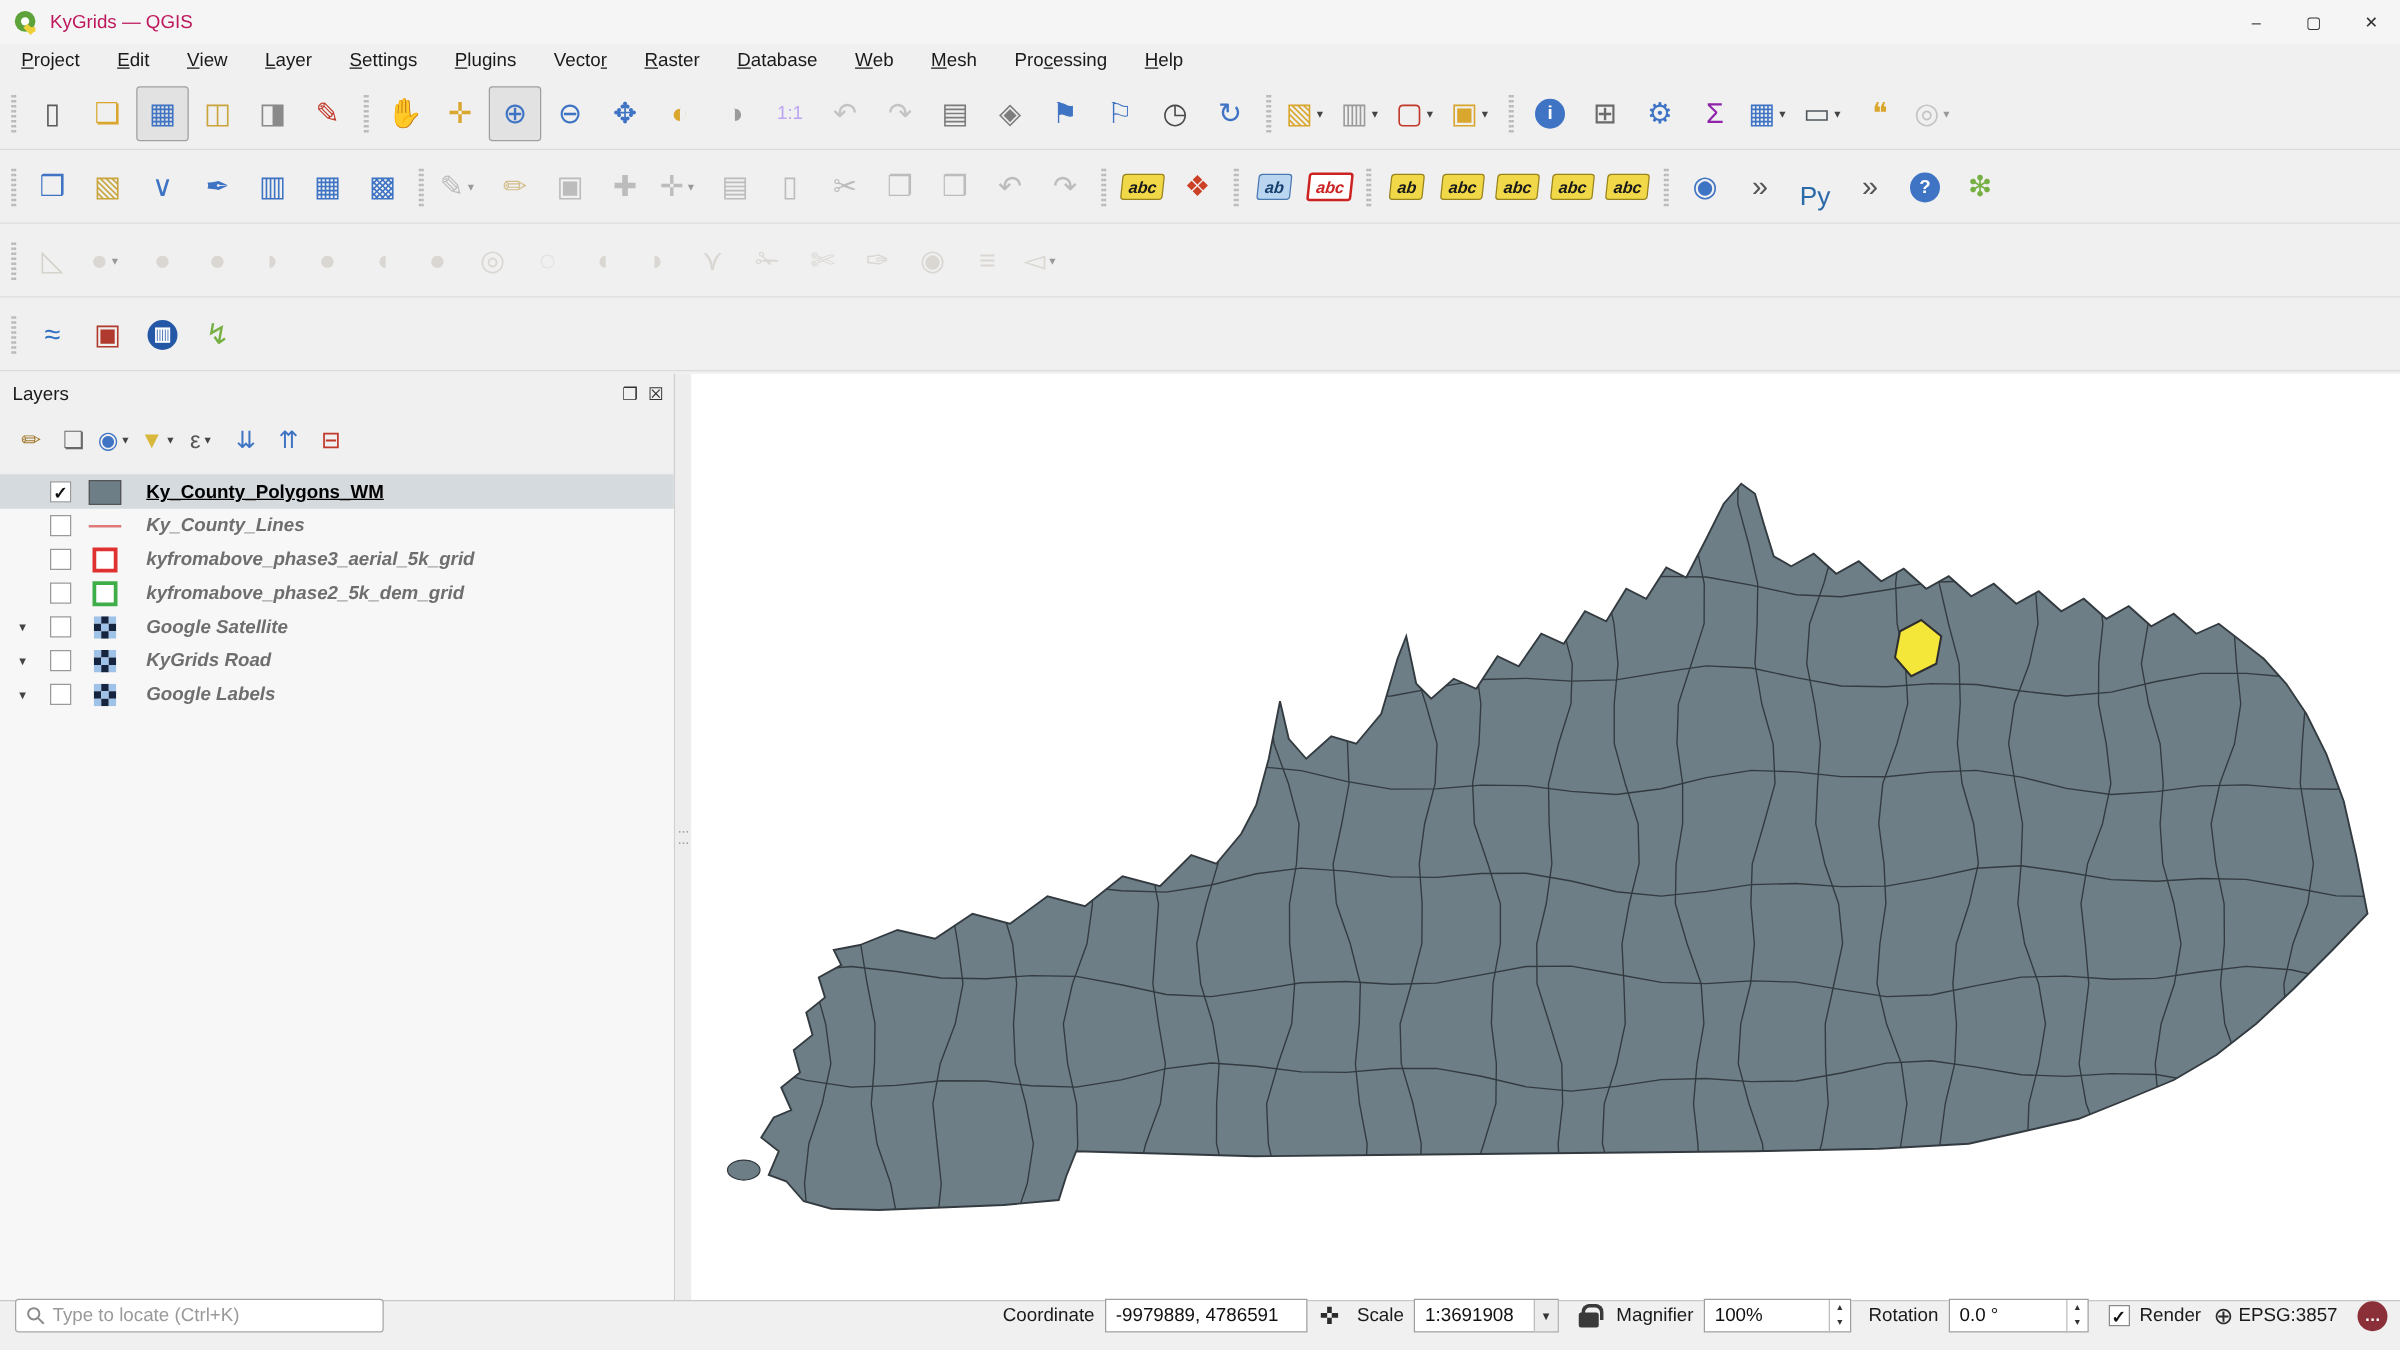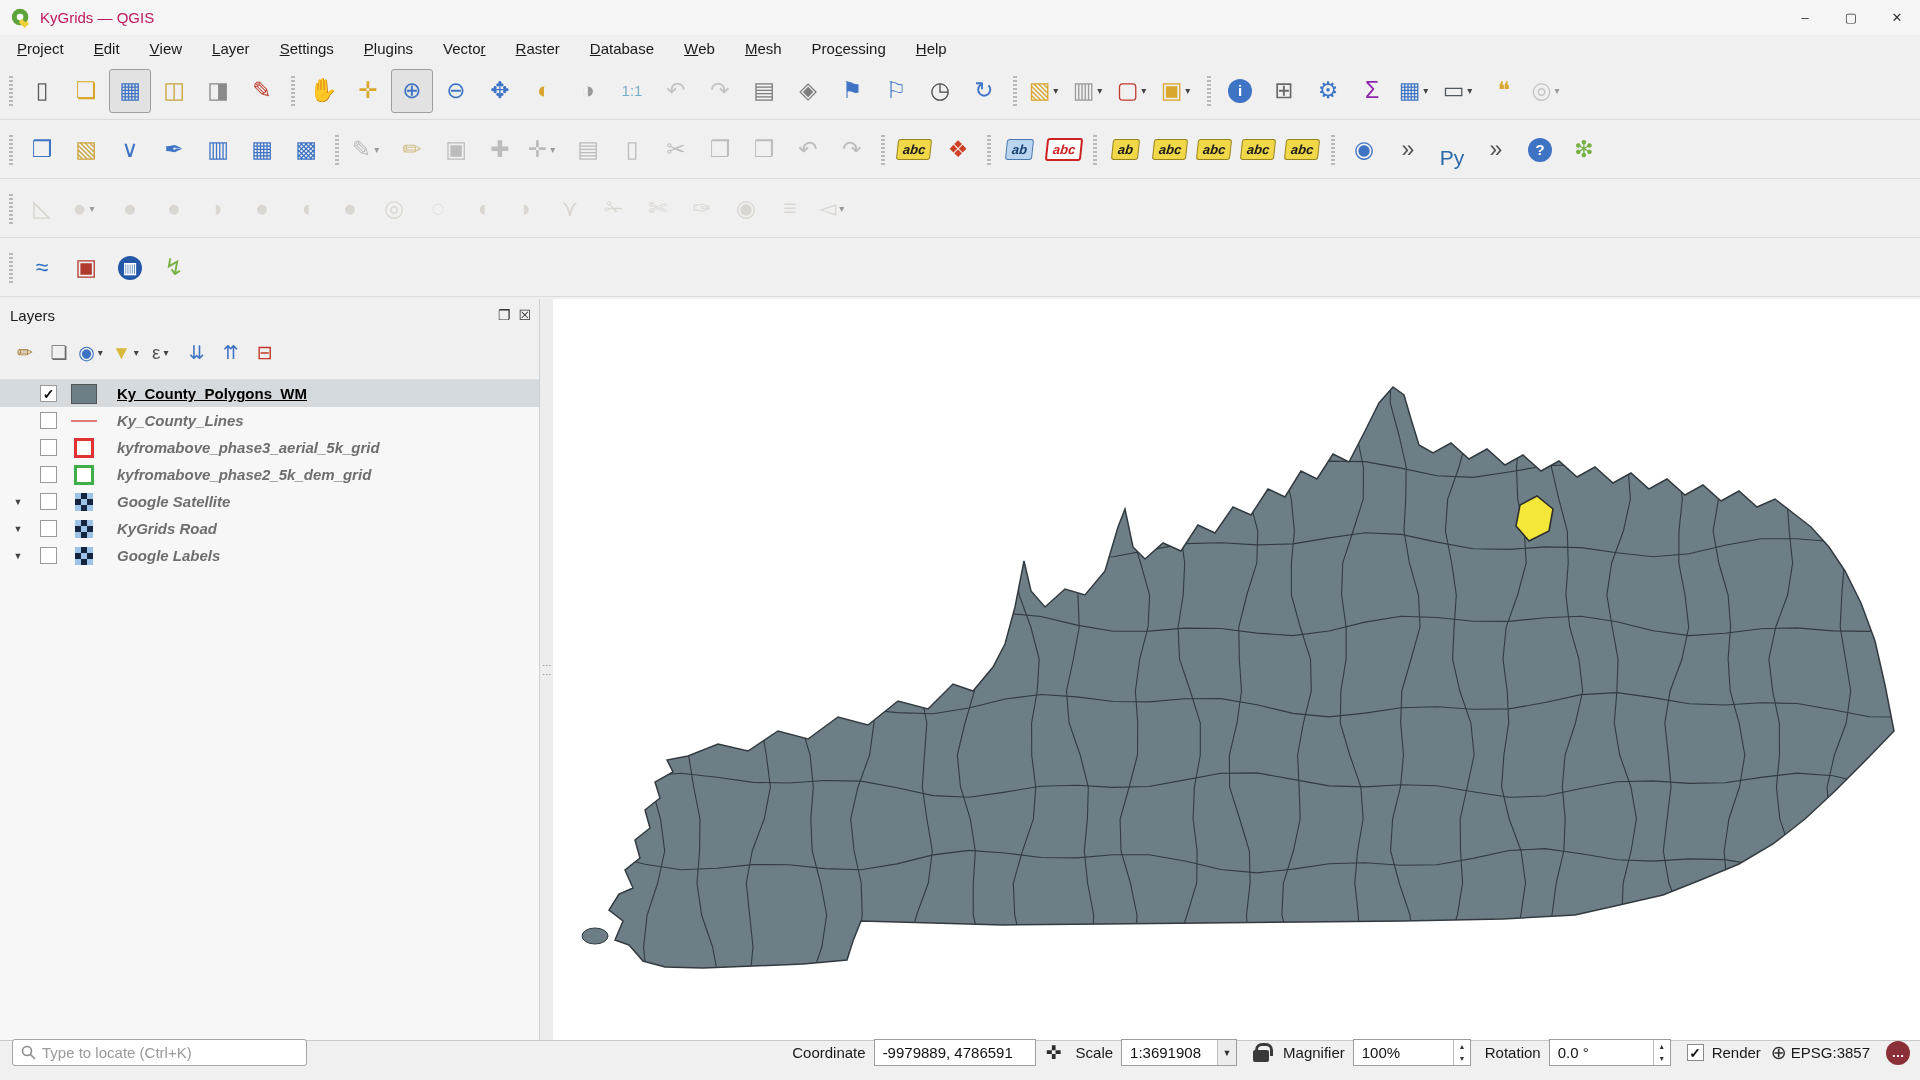--- a/index.html
+++ b/index.html
@@ -151,21 +151,21 @@
       <div class="tbtn">
         <span class="glyph" style="color: rgb(63, 116, 196);">✥</span>
       </div>
       <div class="tbtn">
         <span class="glyph" style="color: rgb(217, 166, 46);">◐</span>
       </div>
       <div class="tbtn">
         <span class="glyph" style="color: rgb(154, 154, 154);">◑</span>
       </div>
       <div class="tbtn dis">
-        <span class="glyph" style="color: #0369a1; font-size: 15px;">1:1</span>
+        <span class="glyph" style="color: #8b5cf6; font-size: 15px;">1:1</span>
       </div>
       <div class="tbtn dis">
         <span class="glyph" style="color: rgb(154, 154, 154);">↶</span>
       </div>
       <div class="tbtn dis">
         <span class="glyph" style="color: rgb(154, 154, 154);">↷</span>
       </div>
       <div class="tbtn">
         <span class="glyph" style="color: rgb(125, 125, 125);">▤</span>
       </div>
@@ -620,21 +620,21 @@
     <span class="sb-label">Magnifier</span>
     <div class="sb-input" style="width:118px">
       <input value="100%" style="">
       <div class="spin">
           <span>▲</span>
           <span>▼</span>
         </div>
     </div>
 
     <span class="sb-label">Rotation</span>
-    <div class="sb-input" style="width:122px">
+    <div class="sb-input" style="width:112px">
       <input value="0.0 °" style="">
       <div class="spin">
           <span>▲</span>
           <span>▼</span>
         </div>
     </div>
 
     <div class="sb-check">✓</div>
     <span class="sb-label" style="margin-left:8px">Render</span>
 

